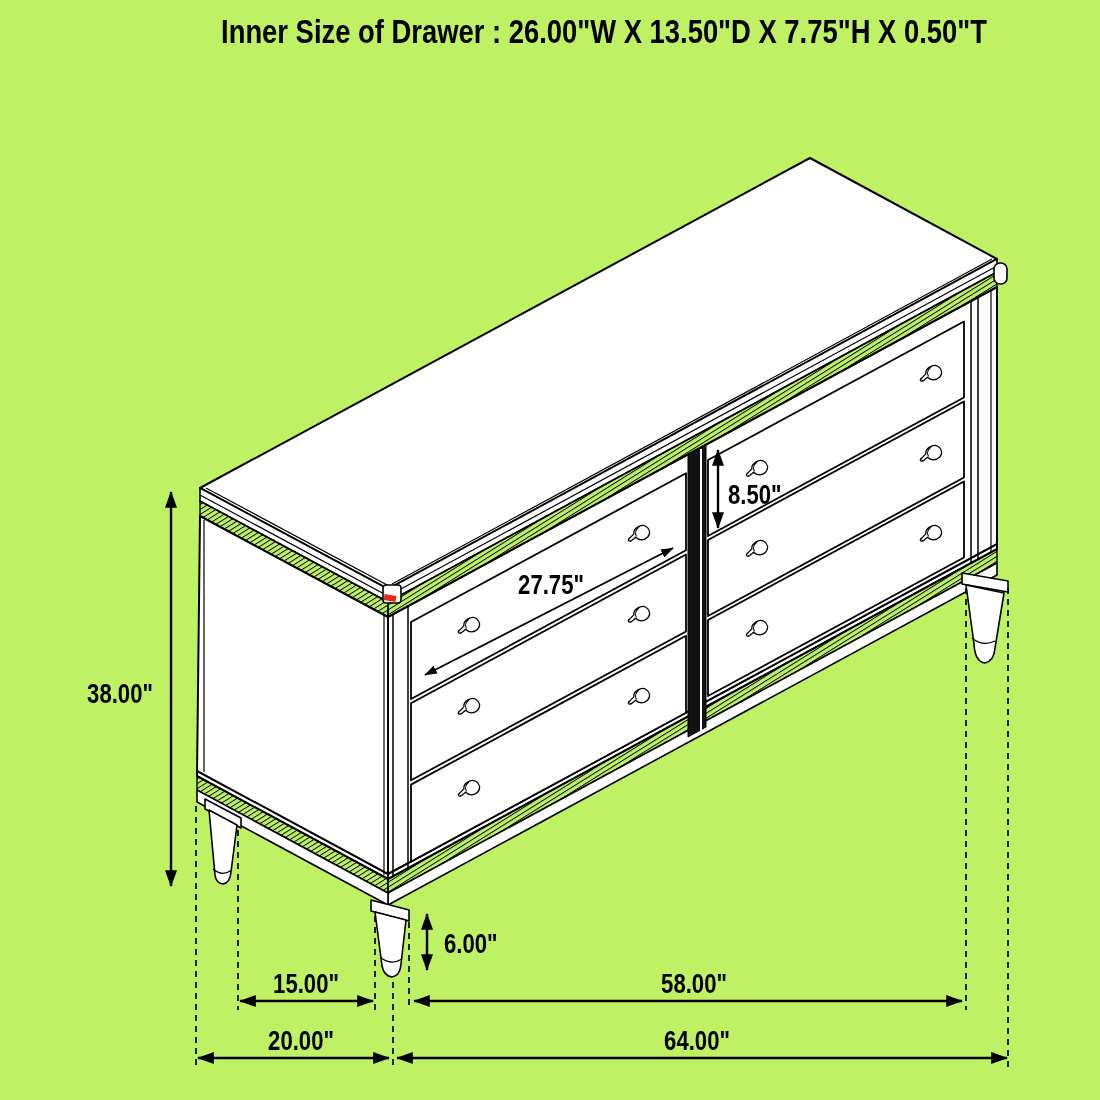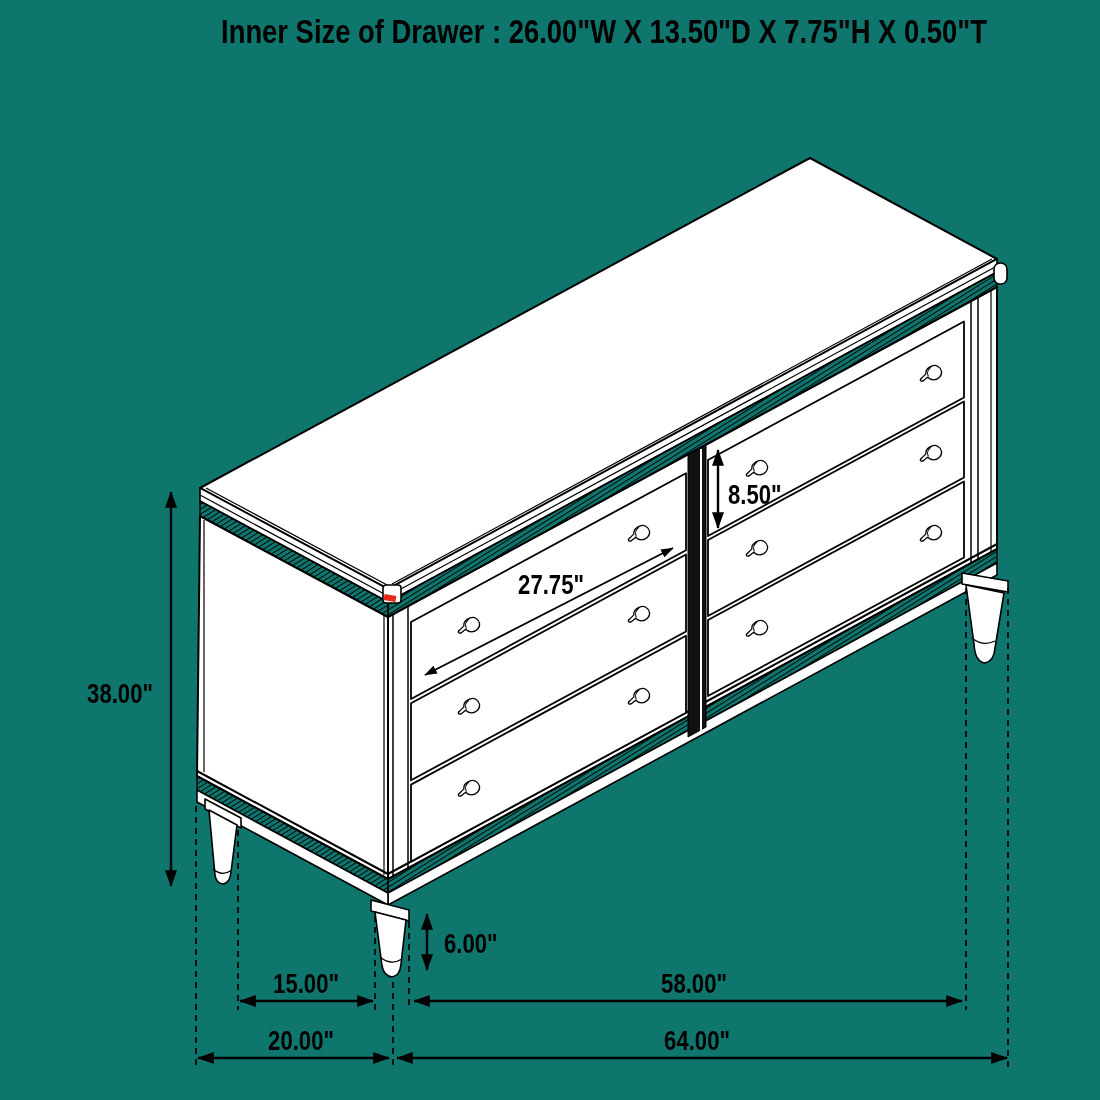--- a/index.html
+++ b/index.html
@@ -1,16 +1,16 @@
 <!DOCTYPE html>
 <html><head>
 <meta charset="utf-8">
 <style>
   html,body{margin:0;padding:0;background:#fff;}
-  .stage{position:relative;width:1100px;height:1100px;background:#0f766e;overflow:hidden;
+  .stage{position:relative;width:1100px;height:1100px;background:#bef264;overflow:hidden;
          font-family:"Liberation Sans",sans-serif;}
   .title{position:absolute;top:13px;left:604px;transform:translateX(-50%) scaleX(0.83);
          transform-origin:center;white-space:nowrap;font-weight:bold;font-size:33px;color:#000;}
   svg text{font-family:"Liberation Sans",sans-serif;font-weight:bold;font-size:27px;fill:#000;}
   .s2  {stroke:#000;stroke-width:2;fill:none;stroke-linejoin:round;}
   .s2f {stroke:#000;stroke-width:2;fill:#fff;stroke-linejoin:round;}
   .s18f{stroke:#000;stroke-width:1.8;fill:#fff;stroke-linejoin:round;}
   .s16f{stroke:#000;stroke-width:1.6;fill:#fff;stroke-linejoin:round;}
   .s15 {stroke:#000;stroke-width:1.5;fill:none;}
   .s12 {stroke:#000;stroke-width:1.2;fill:none;}

